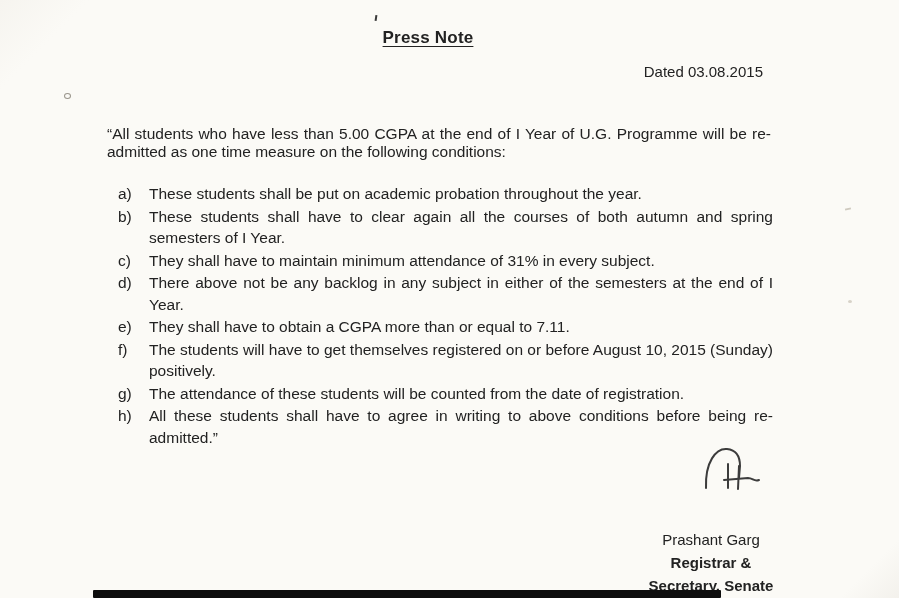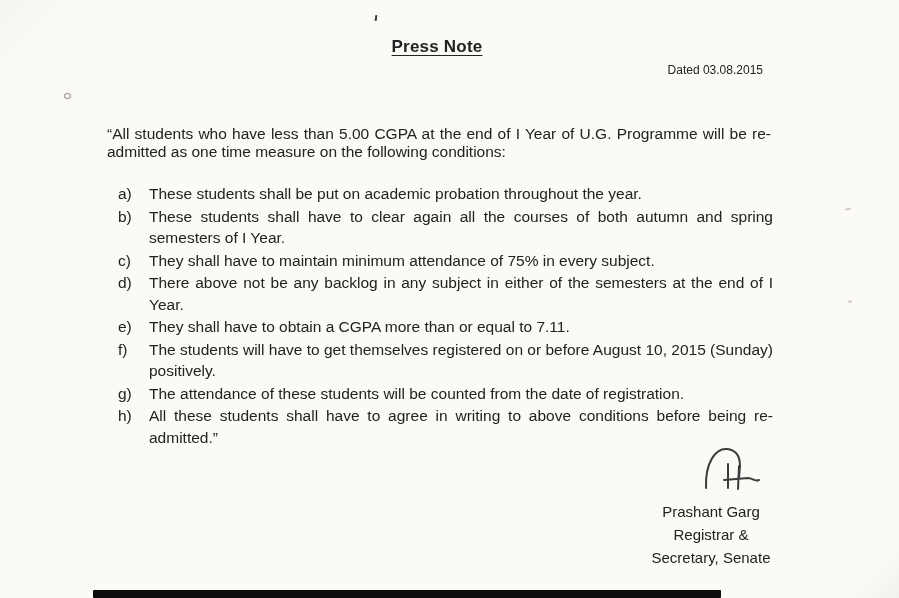--- a/index.html
+++ b/index.html
@@ -15,42 +15,42 @@
     background: linear-gradient(135deg, #f6f4ef 0%, var(--paper, #fbfaf6) 6%, var(--paper, #fbfaf6) 96%, #f3f1ec 100%);
     font-family: "Liberation Sans", sans-serif;
     color: var(--ink, #222222);
     overflow: hidden;
   }
   .title {
     position: absolute;
     top: 20px;
     left: 0;
     width: 840px;
-    margin: 17px;
+    margin: 8px;
     text-align: center;
     font-size: 17px;
     font-weight: bold;
     letter-spacing: 0.2px;
     text-decoration: underline;
     text-underline-offset: 3px;
   }
   .title-tick {
     position: absolute;
     top: 15px;
     left: 375px;
     width: 2px;
     height: 6px;
     background: #3a3a3a;
     transform: rotate(8deg);
   }
   .date-line {
     position: absolute;
     top: 63px;
     right: 136px;
-    font-size: 12px;
+    font-size: 15px;
   }
   .intro {
     position: absolute;
     top: 125px;
     left: 107px;
     width: 664px;
     margin: 0;
     font-size: 15.5px;
     line-height: 18px;
     text-align: justify;
@@ -88,22 +88,22 @@
     position: relative;
     left: 22px;
     margin-bottom: 2px;
   }
   .sig-scribble path {
     fill: none;
     stroke: #3c3c3c;
     stroke-width: 2;
     stroke-linecap: round;
   }
-  .sig-name { font-weight: normal; }
-  .sig-title { font-weight: normal; }
+  .sig-name { font-weight: normal; margin-top: 28px; }
+  .sig-title { font-weight: bold; }
   .scan-bar {
     position: absolute;
     bottom: 0;
     left: 93px;
     width: 628px;
     height: 8px;
     background: var(--bar, #0d0d0d);
     border-radius: 1px;
   }
   .speckle-a {
@@ -150,21 +150,21 @@
     <div class="cond">
       <span class="lbl">a)</span>
       <span class="txt">These students shall be put on academic probation throughout the year.</span>
     </div>
     <div class="cond">
       <span class="lbl">b)</span>
       <span class="txt">These students shall have to clear again all the courses of both autumn and spring semesters of I Year.</span>
     </div>
     <div class="cond">
       <span class="lbl">c)</span>
-      <span class="txt">They shall have to maintain minimum attendance of 75% in every subject.</span>
+      <span class="txt">They shall have to maintain minimum attendance of 31% in every subject.</span>
     </div>
     <div class="cond">
       <span class="lbl">d)</span>
       <span class="txt">There above not be any backlog in any subject in either of the semesters at the end of I Year.</span>
     </div>
     <div class="cond">
       <span class="lbl">e)</span>
       <span class="txt">They shall have to obtain a CGPA more than or equal to 7.11.</span>
     </div>
     <div class="cond">

